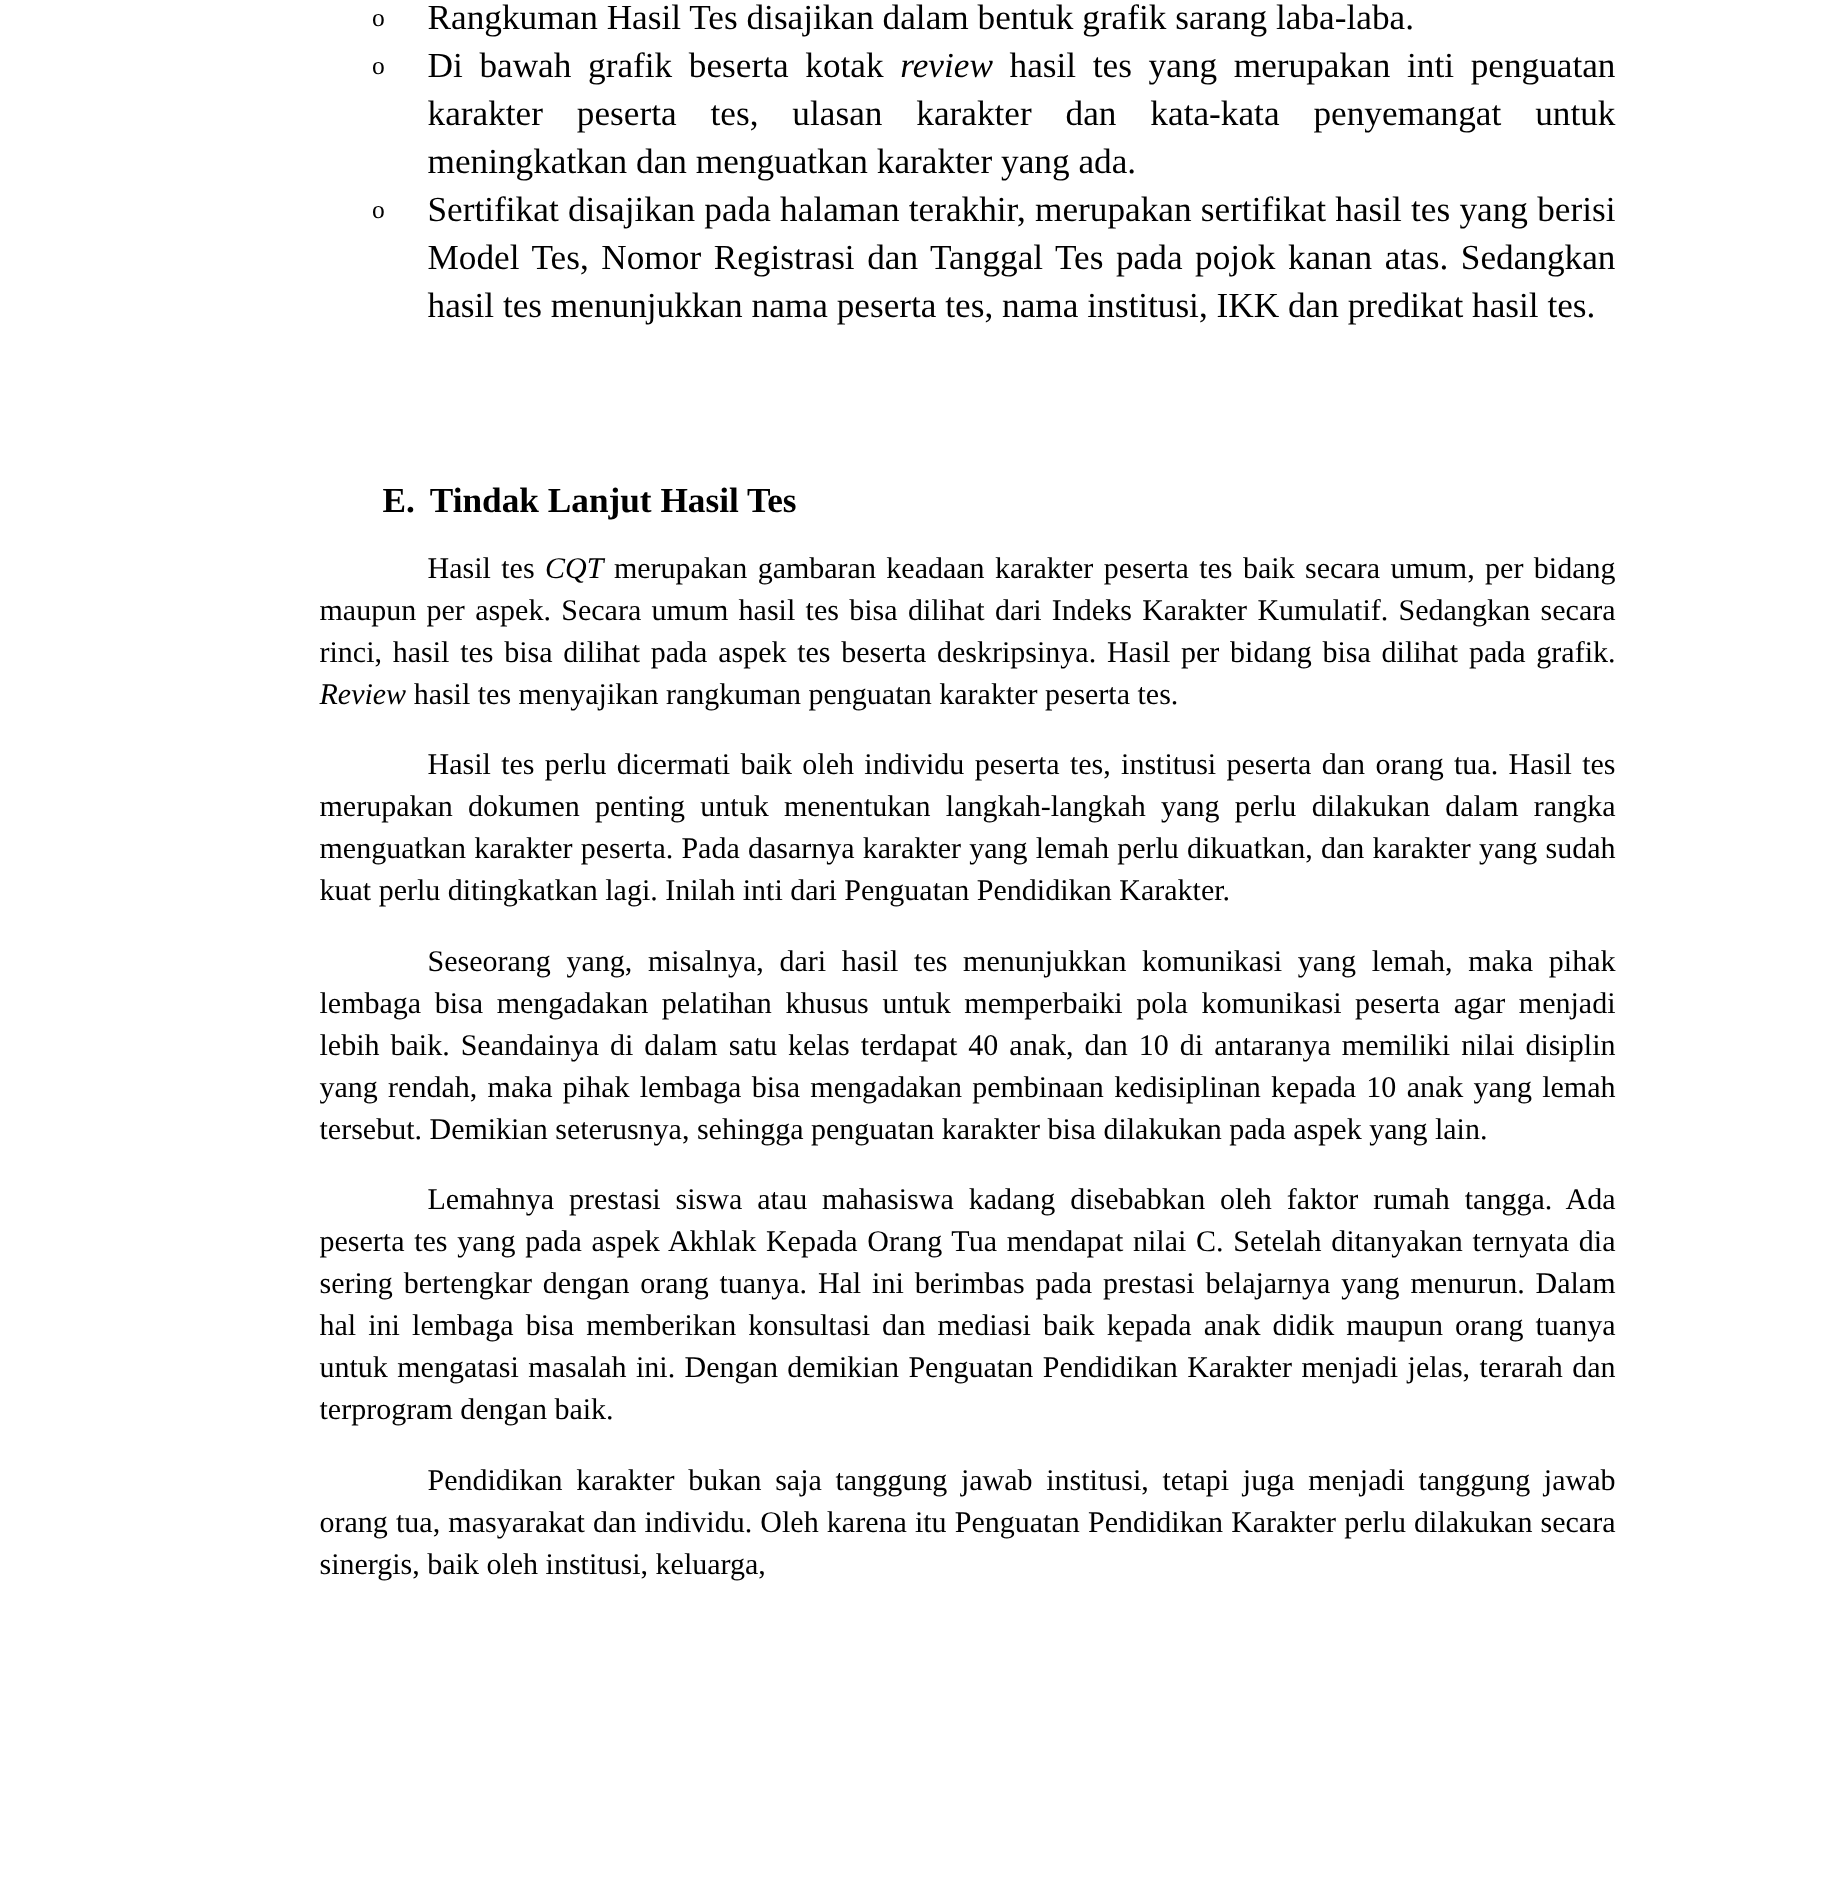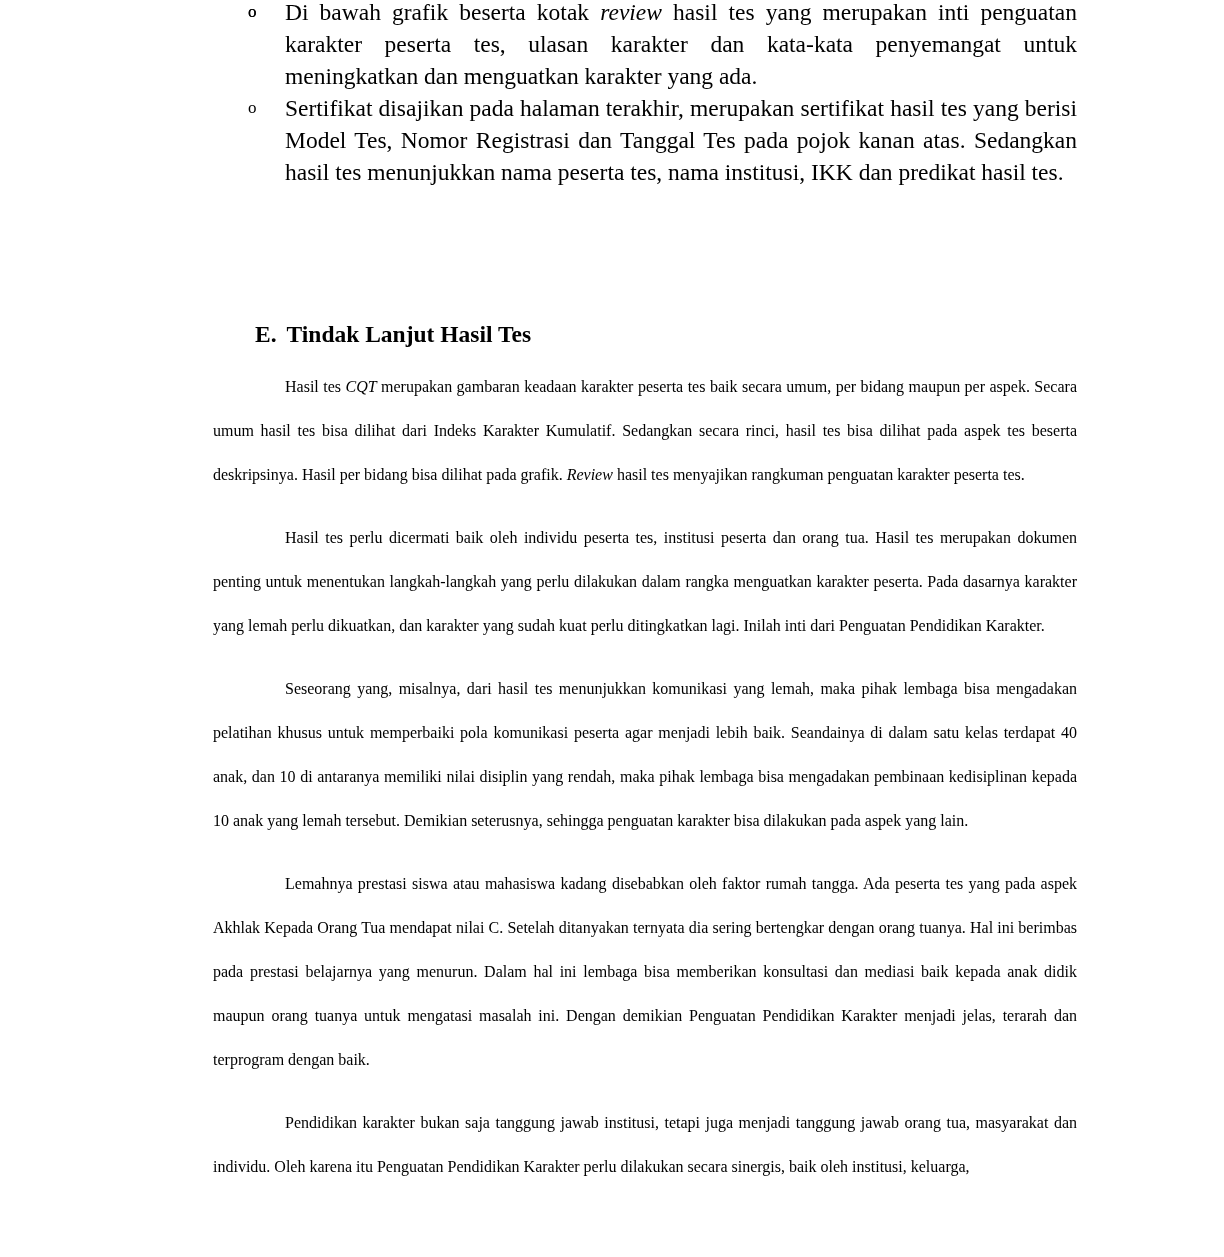--- a/index.html
+++ b/index.html
@@ -63,22 +63,22 @@
   }
 
   
   .body-block {
     position: absolute;
     left: 213px;
     top: 365px;
     width: 864px;
   }
   .body-par {
-    font-size: 16px;
-    line-height: 44px;
+    font-size: 20px;
+    line-height: 28px;
     text-align: justify;
     text-justify: inter-word;
     text-indent: 72px;
     margin: 0 0 19px 0;
   }
   .body-par:last-child {
     margin-bottom: 0;
   }
   .ital {
     font-style: italic;
@@ -86,20 +86,21 @@
 </style>
 </head>
 <body>
 
 <div class="page">
 
   <div class="bullet-list">
 
     <div class="bullet-item">
       <span class="bullet-marker">o</span>
+      <span>Rangkuman Hasil Tes disajikan dalam bentuk grafik sarang laba-laba.</span>
     </div>
 
     <div class="bullet-item">
       <span class="bullet-marker">o</span>
       <span>Di bawah grafik beserta kotak </span><span class="ital">review</span><span> hasil tes yang merupakan inti penguatan karakter peserta tes, ulasan karakter dan kata-kata penyemangat untuk meningkatkan dan menguatkan karakter yang ada.</span>
     </div>
 
     <div class="bullet-item">
       <span class="bullet-marker">o</span>
       <span>Sertifikat disajikan pada halaman terakhir, merupakan sertifikat hasil tes yang berisi Model Tes, Nomor Registrasi dan Tanggal Tes pada pojok kanan atas. Sedangkan hasil tes menunjukkan nama peserta tes, nama institusi, IKK dan predikat hasil tes.</span>

